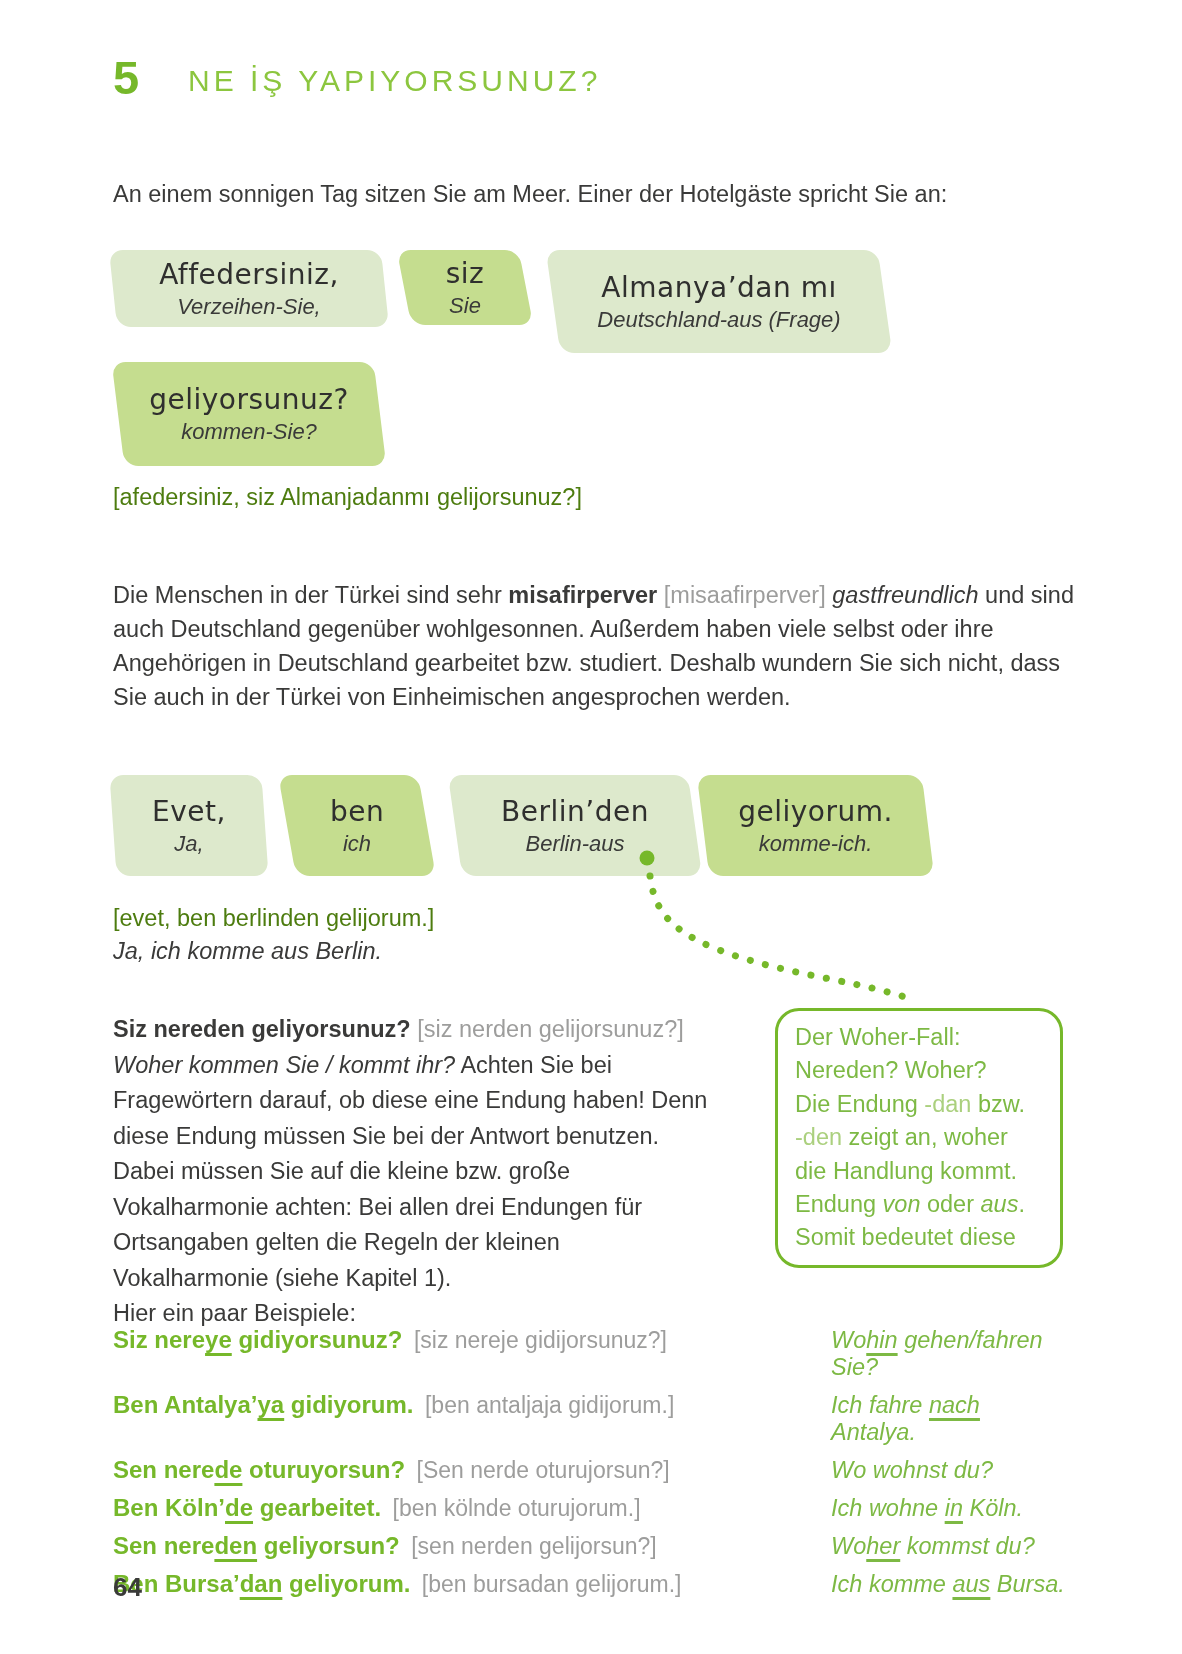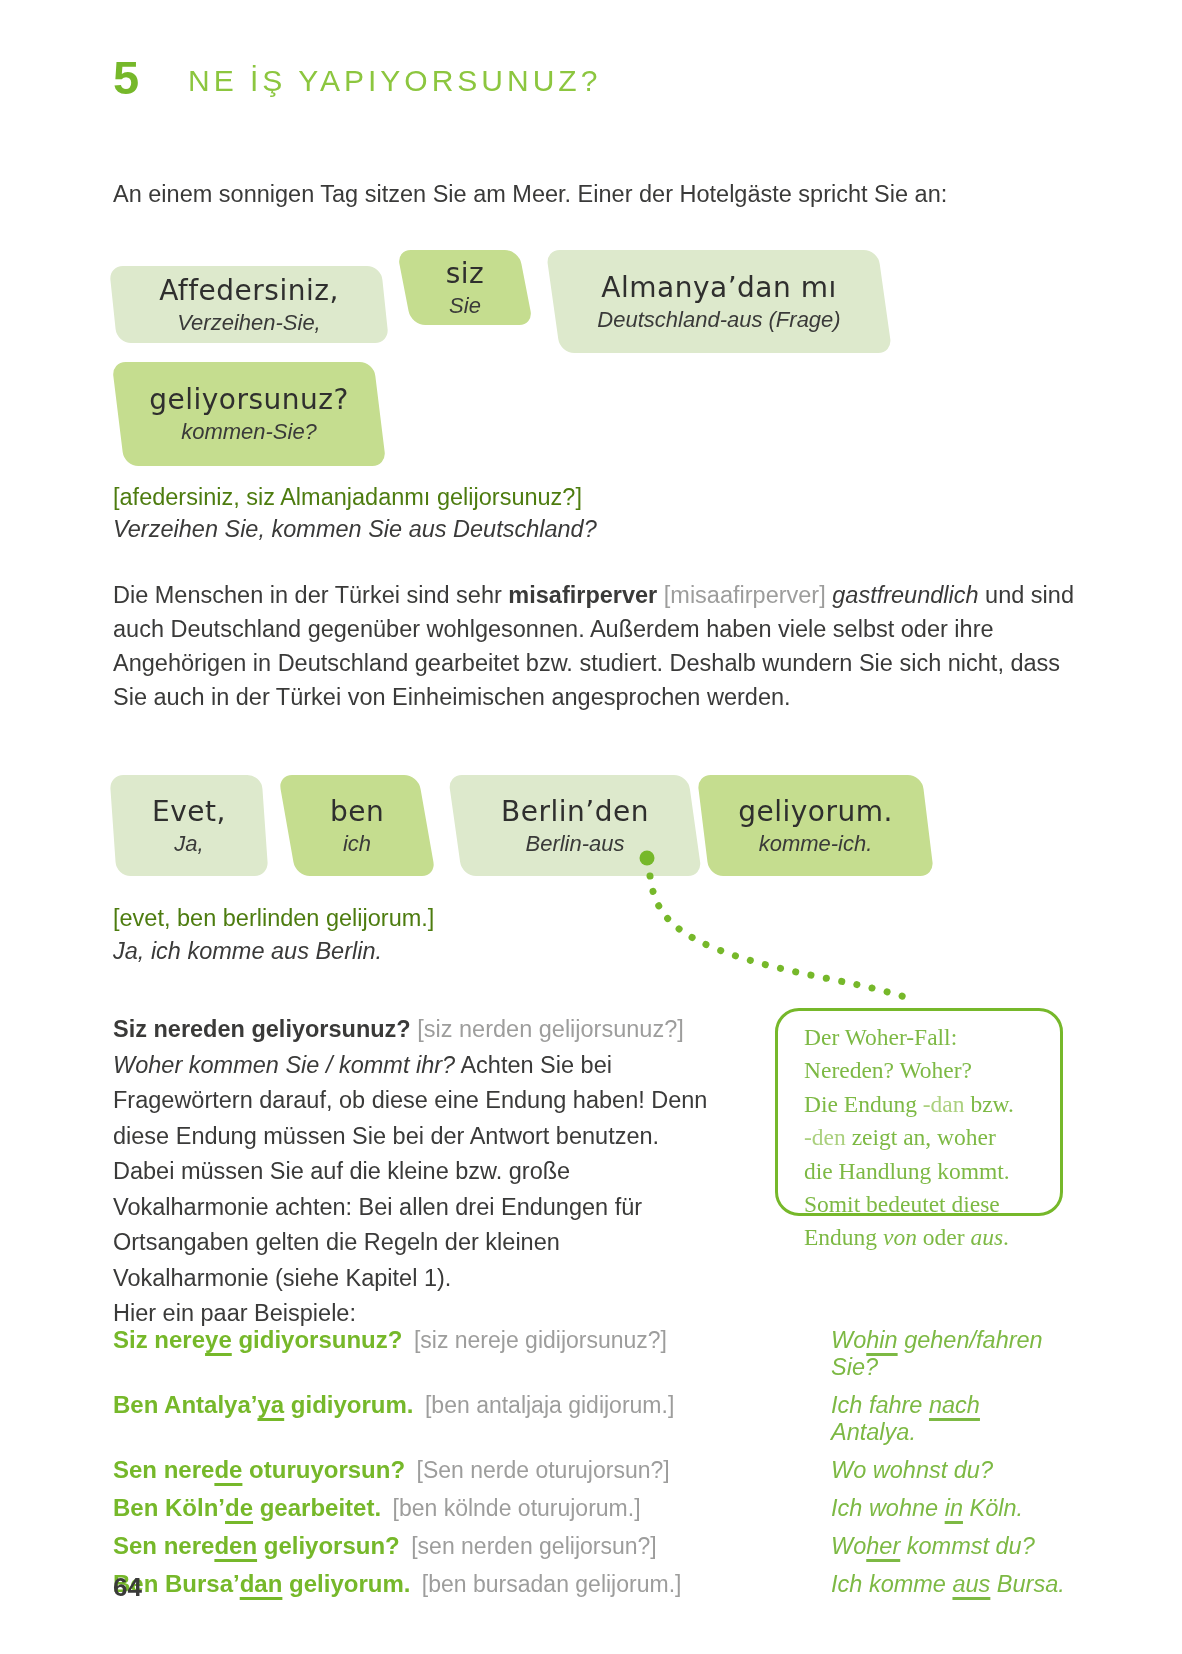--- a/index.html
+++ b/index.html
@@ -27,23 +27,23 @@
   .seg-b { font-weight:700; }
   .seg-g { color:#9d9d9c; }
   .seg-i { font-style:italic; }
   .seg-hl { color:#abd07e; }
   
   .para1 { left:113px; top:578px; width:962px; }
   .para2 { left:113px; top:1012px; width:604px; line-height:35.5px; }
   .para2 .closing { margin-top:0; }
   
   .callout {
-    position:absolute; left:775px; top:1008px; width:288px; height:208px;
+    position:absolute; left:775px; top:1008px; width:288px; height:260px;
     border:3.5px solid #76b82a; border-radius:24px;
-    padding:10px 8px 0 26px; color:#7db944; font-size:23.5px; line-height:33.4px;font-family:Liberation Serif, serif;
+    padding:10px 8px 0 17px; color:#7db944; font-size:23.5px; line-height:33.4px;
   }
   
   .connector { position:absolute; left:0; top:0; pointer-events:none; }
   
   .ex-grid { position:absolute; left:113px; top:1326px; width:957px; display:flex; flex-direction:column; gap:10px; }
   .ex-row { display:grid; grid-template-columns:682px 1fr; align-items:baseline; }
   .ex-tr { color:#76b82a; font-weight:700; font-size:24px; }
   .ex-pron { color:#9d9d9c; font-size:23px; font-weight:400; margin-left:7px; }
   .ex-de { color:#7db944; font-style:italic; font-size:23.5px;margin-left:36px; }
   .u { text-decoration:underline; text-decoration-thickness:2.5px; text-underline-offset:4.5px; }
@@ -53,39 +53,38 @@
 </head>
 <body>
 
 <div class="page">
 
   <div class="chapter-number">5</div>
   <div class="chapter-title">NE İŞ YAPIYORSUNUZ?</div>
 
   <div class="txt" style="left:113px;top:177px;">An einem sonnigen Tag sitzen Sie am Meer. Einer der Hotelgäste spricht Sie an:</div>
 
-  <div class="bubble light" style="left:113px;top:266px;width:272px;height:77px;--sk:6deg">
+  <div class="bubble light" style="left:113px;top:250px;width:272px;height:77px;--sk:6deg">
     <div class="b-tr">Affedersiniz,</div>
     <div class="b-de">Verzeihen-Sie,</div>
   </div>
   <div class="bubble dark" style="left:404px;top:250px;width:122px;height:75px;--sk:11deg">
     <div class="b-tr">siz</div>
     <div class="b-de">Sie</div>
   </div>
   <div class="bubble light" style="left:553px;top:250px;width:332px;height:103px;--sk:8deg">
     <div class="b-tr">Almanya’dan mı</div>
     <div class="b-de">Deutschland-aus (Frage)</div>
   </div>
   <div class="bubble dark" style="left:118px;top:362px;width:262px;height:104px;--sk:7deg">
     <div class="b-tr">geliyorsunuz?</div>
     <div class="b-de">kommen-Sie?</div>
   </div>
 
   <div class="txt gray" style="left:113px;top:480px;">[afedersiniz, siz Almanjadanmı gelijorsunuz?]</div>
-  <div class="txt ital" style="left:113px;top:512px;">Verzeihen Sie, kommen Sie aus Deutschland?</div>
 
   <div class="txt para1"><span class="seg-n">Die Menschen in der Türkei sind sehr </span><span class="seg-b">misafirperver</span><span class="seg-n"> </span><span class="seg-g">[misaafirperver]</span><span class="seg-n"> </span><span class="seg-i">gastfreundlich</span><span class="seg-n"> und sind auch Deutschland gegenüber wohlgesonnen. Außerdem haben viele selbst oder ihre Angehörigen in Deutschland gearbeitet bzw. studiert. Deshalb wundern Sie sich nicht, dass Sie auch in der Türkei von Einheimischen angesprochen werden.</span></div>
 
   <div class="bubble light" style="left:113px;top:775px;width:152px;height:101px;--sk:4deg">
     <div class="b-tr">Evet,</div>
     <div class="b-de">Ja,</div>
   </div>
   <div class="bubble dark" style="left:287px;top:775px;width:140px;height:101px;--sk:10deg">
     <div class="b-tr">ben</div>
     <div class="b-de">ich</div>
@@ -111,22 +110,22 @@
     <div><span class="seg-b">Siz nereden geliyorsunuz?</span><span class="seg-n"> </span><span class="seg-g">[siz nerden gelijorsunuz?]</span><span class="seg-n"> </span><span class="seg-i">Woher kommen Sie / kommt ihr?</span><span class="seg-n"> Achten Sie bei Fragewörtern darauf, ob diese eine Endung haben! Denn diese Endung müssen Sie bei der Antwort benutzen. Dabei müssen Sie auf die kleine bzw. große Vokalharmonie achten: Bei allen drei Endungen für Ortsangaben gelten die Regeln der kleinen Vokalharmonie (siehe Kapitel 1).</span></div>
     <div class="closing">Hier ein paar Beispiele:</div>
   </div>
 
   <div class="callout">
     <div><span class="seg-n">Der Woher-Fall:</span></div>
     <div><span class="seg-n">Nereden? Woher?</span></div>
     <div><span class="seg-n">Die Endung </span><span class="seg-hl">-dan</span><span class="seg-n"> bzw.</span></div>
     <div><span class="seg-hl">-den</span><span class="seg-n"> zeigt an, woher</span></div>
     <div><span class="seg-n">die Handlung kommt.</span></div>
+    <div><span class="seg-n">Endung </span><span class="seg-i">von</span><span class="seg-n"> oder </span><span class="seg-i">aus</span><span class="seg-n">.</span></div>
     <div><span class="seg-n">Somit bedeutet diese</span></div>
-    <div><span class="seg-n">Endung </span><span class="seg-i">von</span><span class="seg-n"> oder </span><span class="seg-i">aus</span><span class="seg-n">.</span></div>
   </div>
 
   <div class="ex-grid">
     <div class="ex-row">
       <div>
         <span class="ex-tr"><span>Siz nere</span><span class="u">ye</span><span> gidiyorsunuz?</span></span>
         <span class="ex-pron">[siz nereje gidijorsunuz?]</span>
       </div>
       <div class="ex-de"><span>Wo</span><span class="u">hin</span><span> gehen/fahren Sie?</span></div>
     </div>

